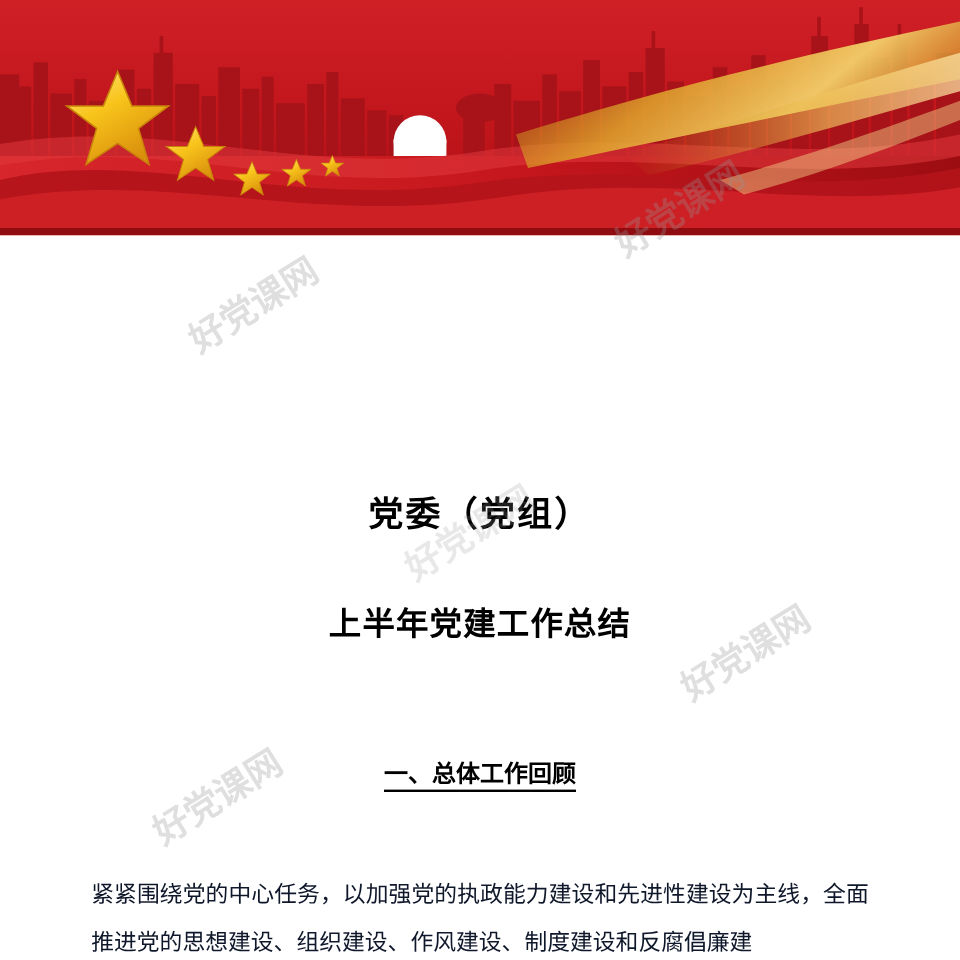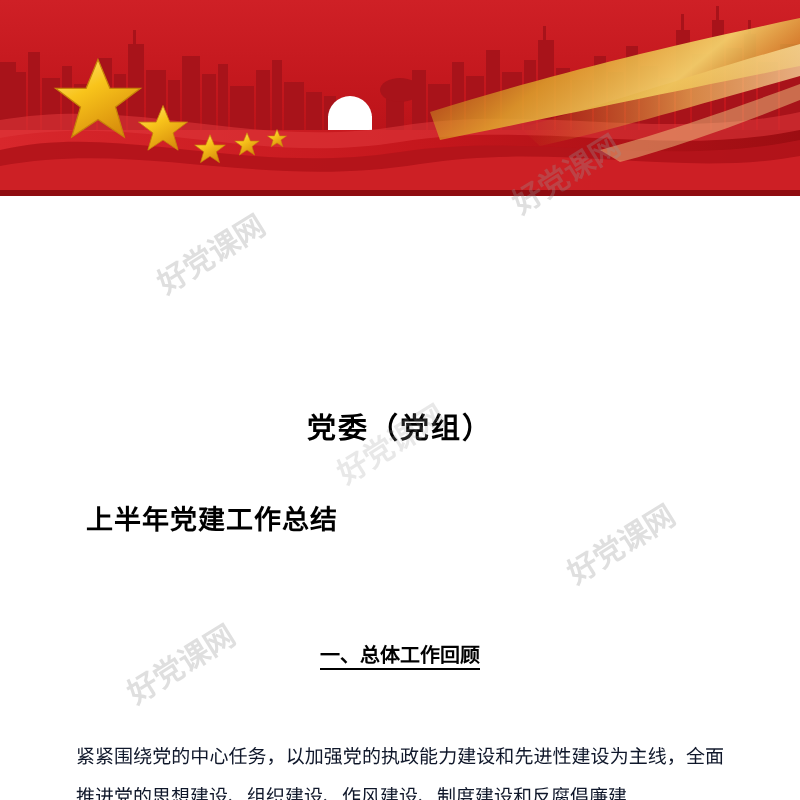--- a/index.html
+++ b/index.html
@@ -72,22 +72,23 @@
     margin: 10px;
     padding-top: 198px;
     text-align: center;
     font-size: 29px;
     font-weight: bold;
     letter-spacing: 2px;
     color: #000000;
     font-family: "DejaVu Sans", "Liberation Sans", sans-serif;
   }
   .doc-title-2 {
-    margin: 10px;
+    margin: 0;
     padding-top: 42px;
+    text-align: center;
     font-size: 27px;
     font-weight: bold;
     letter-spacing: 1px;
     color: #000000;
     font-family: "DejaVu Sans", "Liberation Sans", sans-serif;
   }
   .doc-heading {
     margin: 0;
     padding-top: 92px;
     text-align: center;

